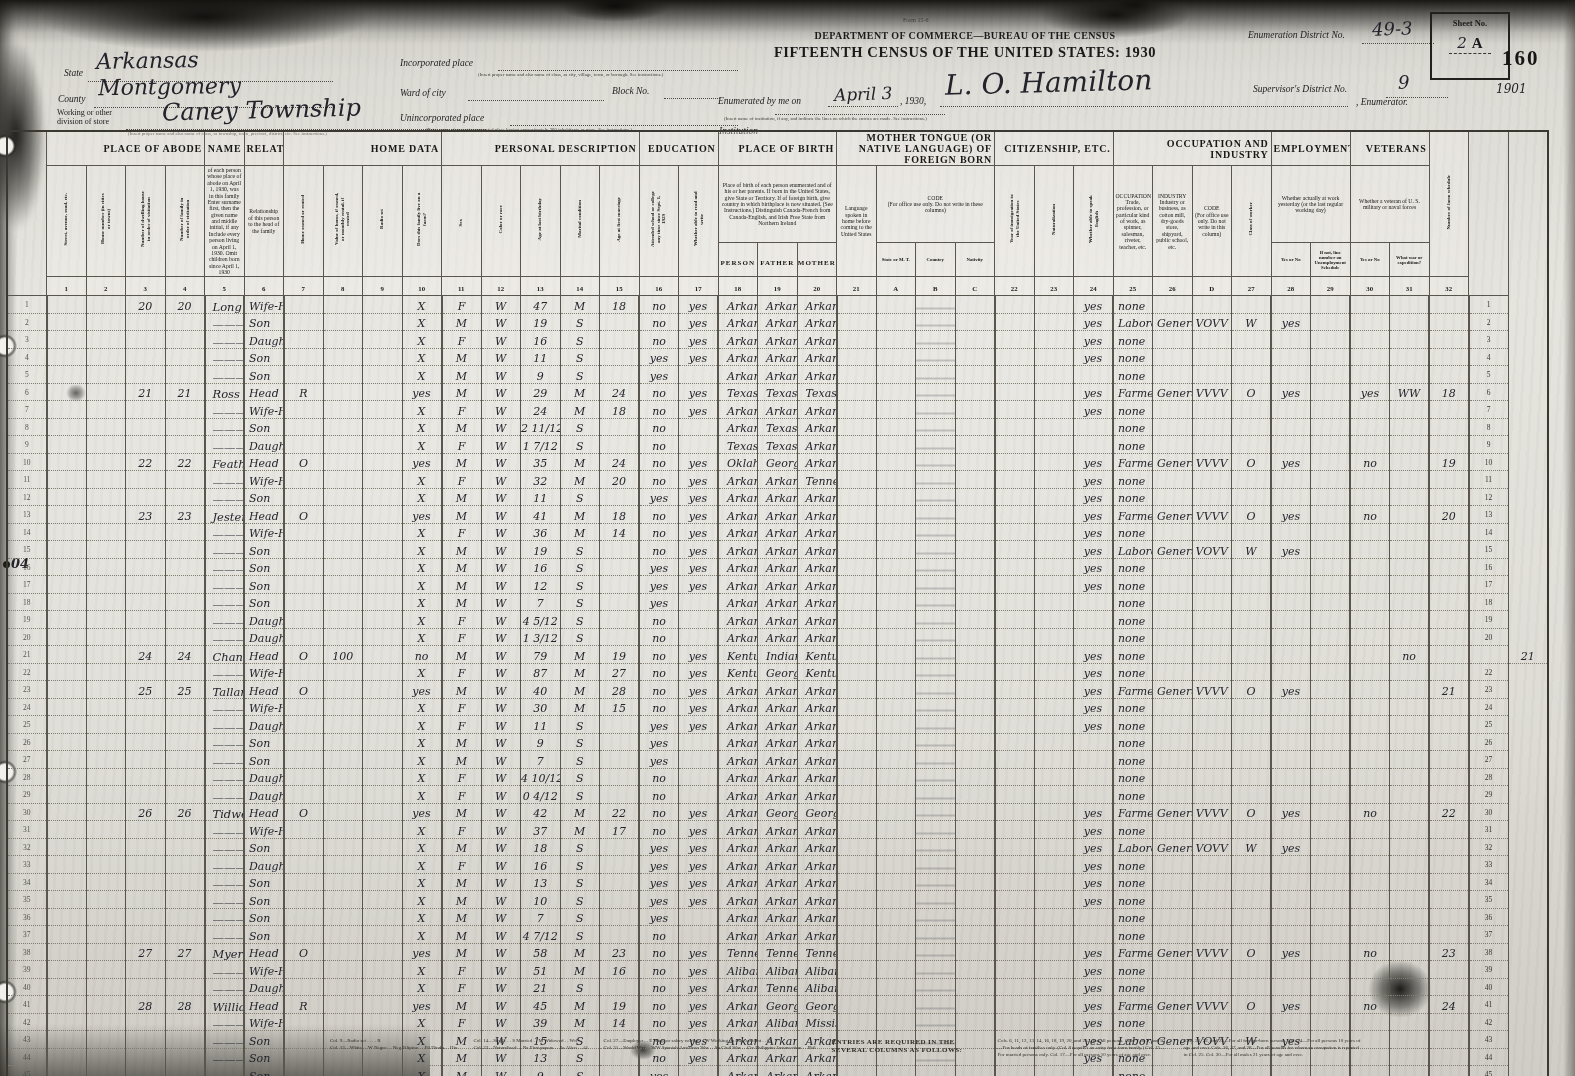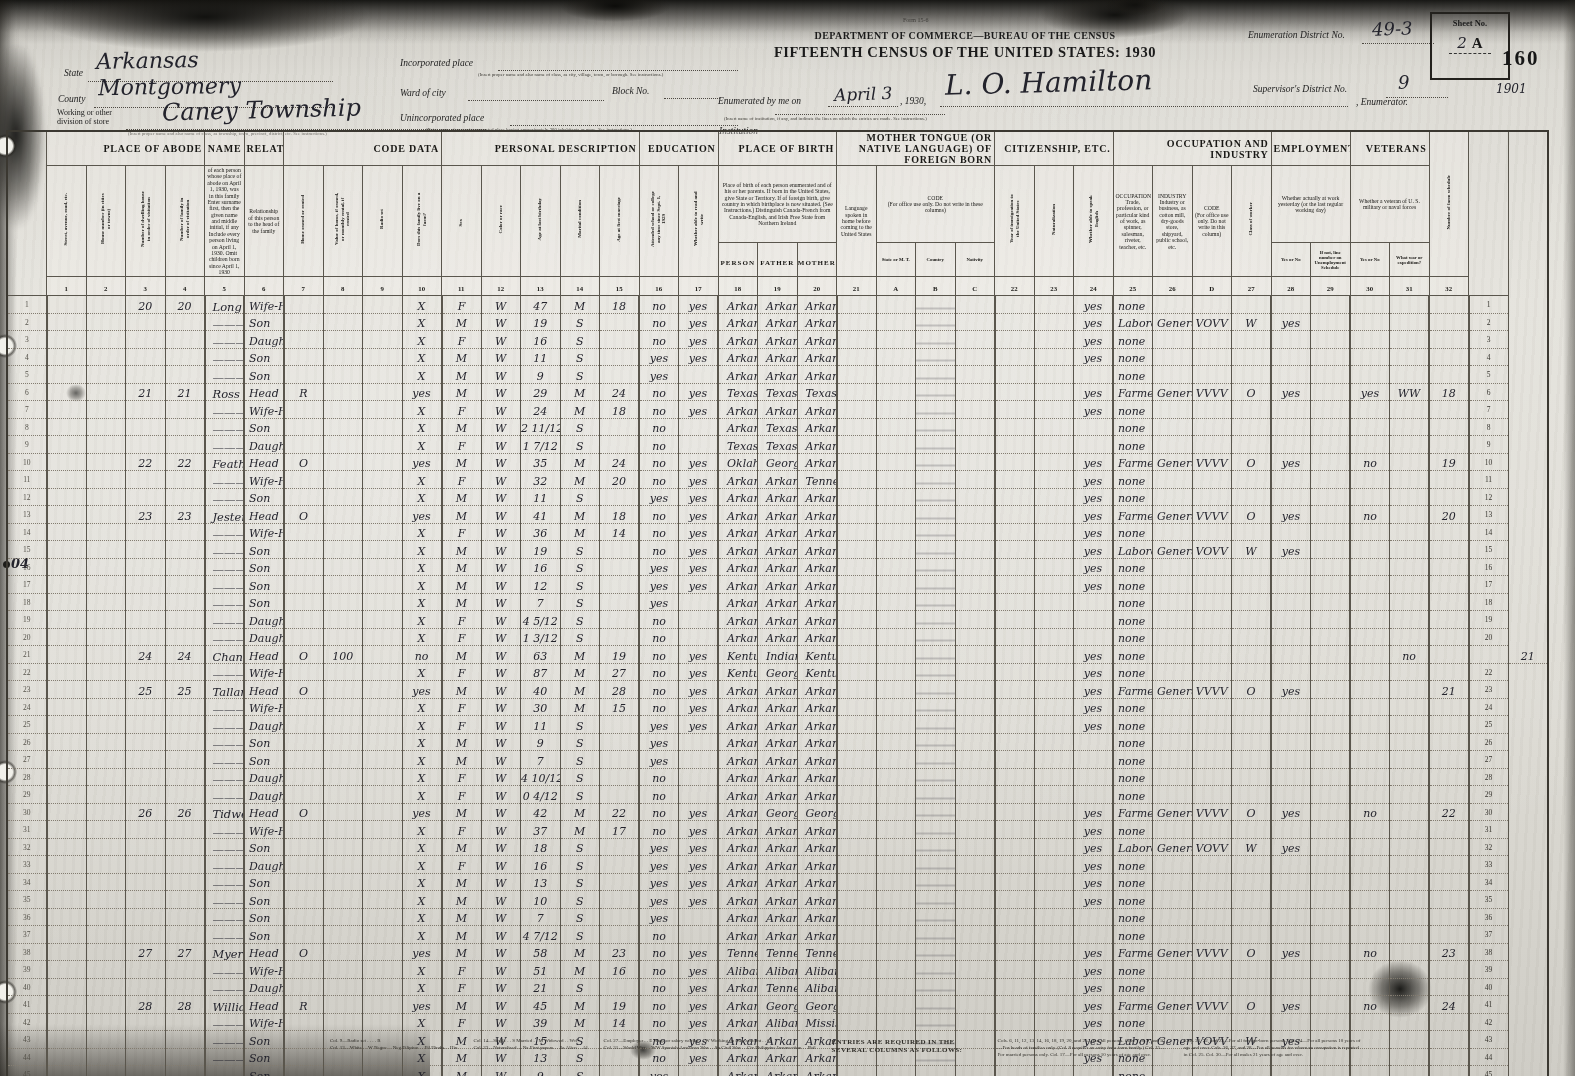--- a/index.html
+++ b/index.html
@@ -216,21 +216,21 @@
           <th colspan="4" rowspan="1" class="grp">
             <span>PLACE OF ABODE</span>
           </th>
           <th colspan="1" rowspan="1" class="grp">
             <span>NAME</span>
           </th>
           <th colspan="1" rowspan="1" class="grp">
             <span>RELATION</span>
           </th>
           <th colspan="4" rowspan="1" class="grp">
-            <span>CODE DATA</span>
+            <span>HOME DATA</span>
           </th>
           <th colspan="5" rowspan="1" class="grp">
             <span>PERSONAL DESCRIPTION</span>
           </th>
           <th colspan="2" rowspan="1" class="grp">
             <span>EDUCATION</span>
           </th>
           <th colspan="3" rowspan="1" class="grp">
             <span>PLACE OF BIRTH</span>
           </th>
@@ -1182,21 +1182,21 @@
           <td class="c-dwelling hw">24</td>
           <td class="c-family hw">24</td>
           <td class="c-name hw">Chancellor&nbsp;&nbsp;M. M.</td>
           <td class="c-relation hw">Head</td>
           <td class="c-owned hw">O</td>
           <td class="c-value hw">100</td>
           <td class="c-radio hw"></td>
           <td class="c-farm hw">no</td>
           <td class="c-sex hw">M</td>
           <td class="c-race hw">W</td>
-          <td class="c-age hw">63</td>
+          <td class="c-age hw">79</td>
           <td class="c-marital hw">M</td>
           <td class="c-agemar hw">19</td>
           <td class="c-school hw">no</td>
           <td class="c-readwrite hw">yes</td>
           <td class="c-pob hw">Kentucky</td>
           <td class="c-pobfather hw">Indiana</td>
           <td class="c-pobmother hw">Kentucky</td>
           <td class="c-language hw"></td>
           <td class="c-codea hw"></td>
           <td class="c-codeb hw"></td>

